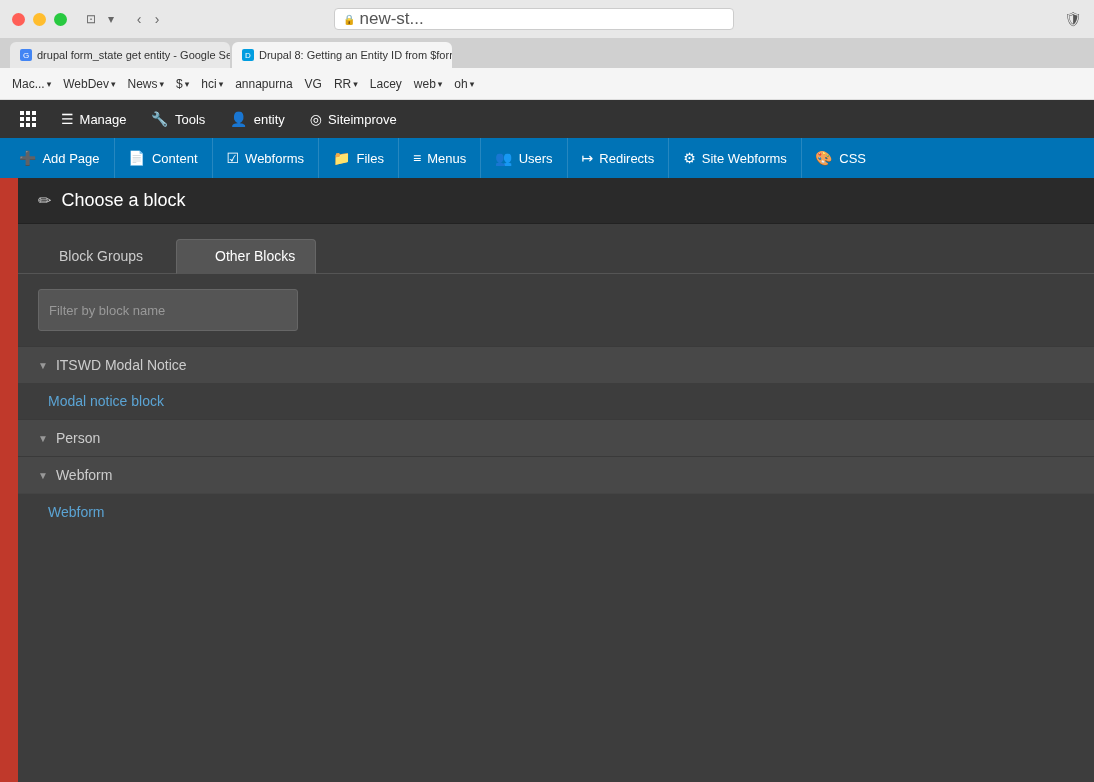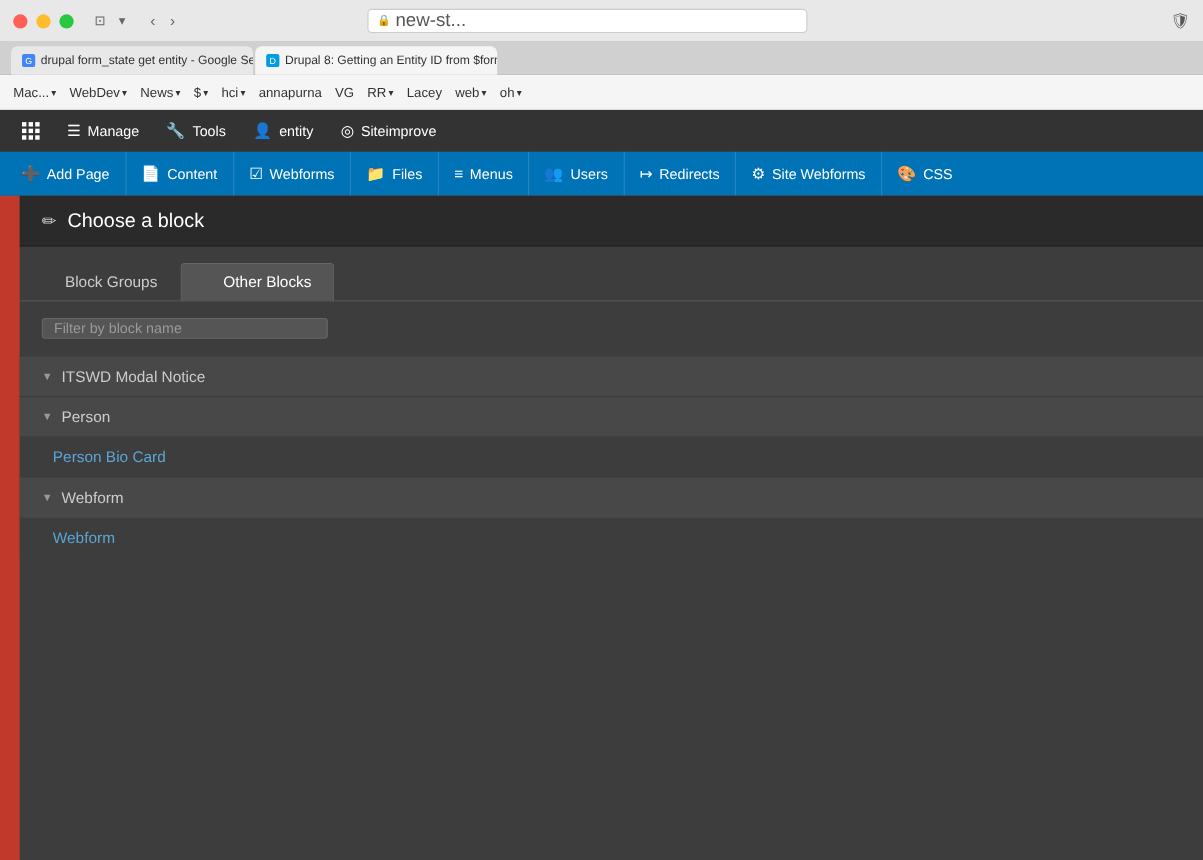--- a/index.html
+++ b/index.html
@@ -164,21 +164,21 @@
       gap: 10px;
       border-bottom: 1px solid #222;
     }
     .pencil-icon { color: #ccc; font-size: 16px; }
     .choose-block-title { color: white; font-size: 18px; font-weight: 400; }
 
     
     .block-tabs {
       display: flex;
       padding: 15px 20px 0;
-      gap: 0;
+      gap: 12px;
       border-bottom: 1px solid #555;
     }
     .block-tab {
       padding: 8px 20px;
       font-size: 14px;
       color: #ccc;
       cursor: pointer;
       background: transparent;
       border: 1px solid transparent;
       border-radius: 4px 4px 0 0;
@@ -191,21 +191,21 @@
       margin-bottom: -1px;
       padding-left: 38px;
     }
 
     
     .filter-area {
       padding: 15px 20px;
     }
     .filter-input {
       width: 260px;
-      height: 19px;
+      height: 42px;
       background: #555;
       border: 1px solid #666;
       border-radius: 3px;
       padding: 0 10px;
       color: #ccc;
       font-size: 13px;
     }
     .filter-input::placeholder { color: #999; }
 
     
@@ -413,28 +413,28 @@
     <div class="filter-area">
       <input class="filter-input" type="text" placeholder="Filter by block name" style="">
     </div>
 
     <div class="block-sections">
 
       <div class="block-section-header">
         <span class="section-arrow">▼</span>
         <span>ITSWD Modal Notice</span>
       </div>
+      <a class="block-link">
+        <span>Modal notice block</span>
+      </a>
 
       <div class="block-section-header">
         <span class="section-arrow">▼</span>
         <span>Person</span>
       </div>
-      <a class="block-link">
-        <span>Person Bio Card</span>
-      </a>
 
       <div class="block-section-header">
         <span class="section-arrow">▼</span>
         <span>Webform</span>
       </div>
       <a class="block-link">
         <span>Webform</span>
       </a>
 
     </div>

